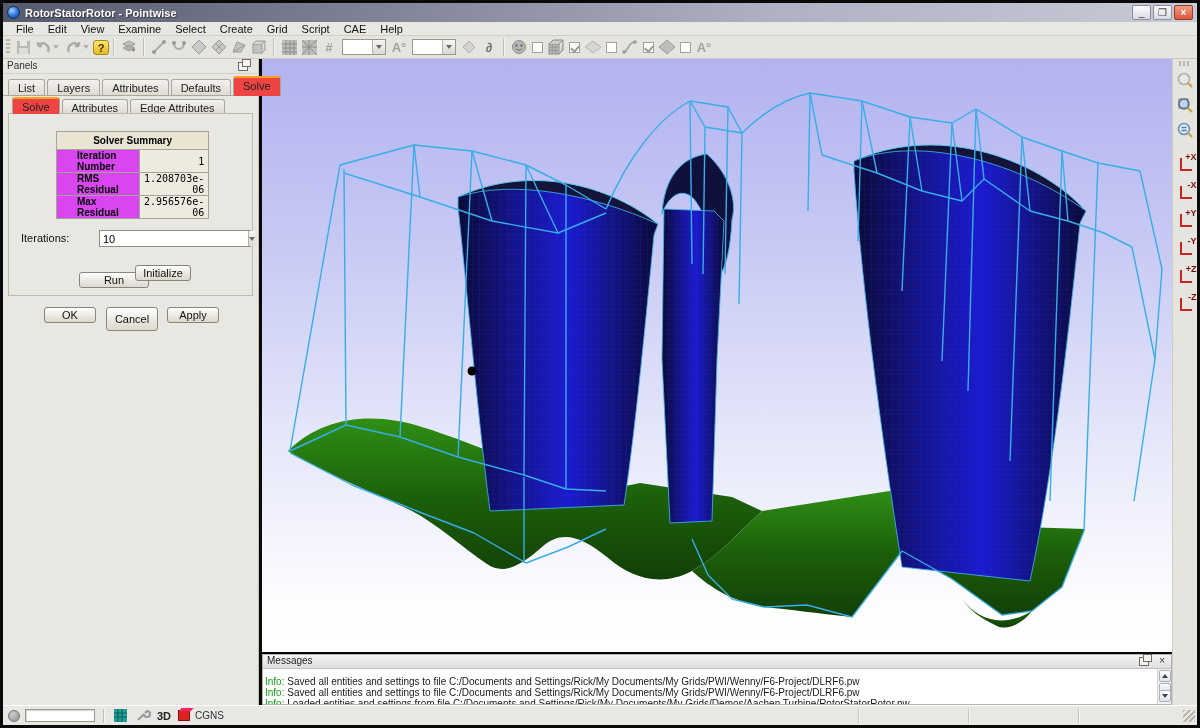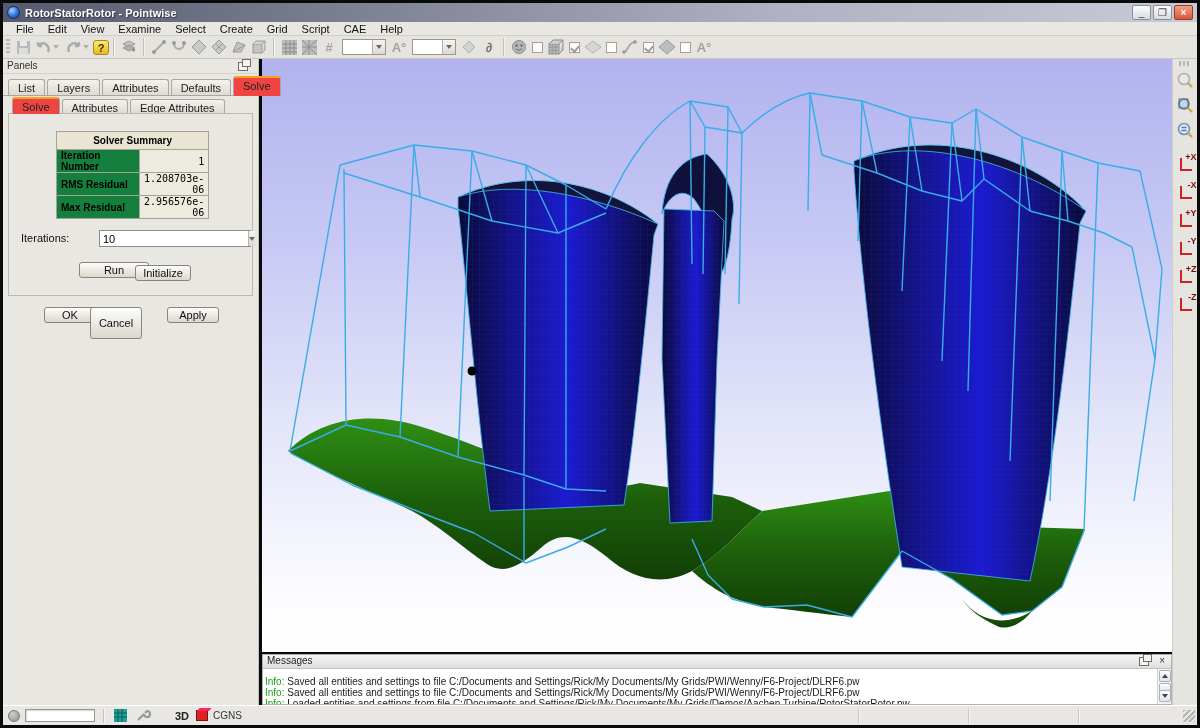--- a/index.html
+++ b/index.html
@@ -48,21 +48,21 @@
   .tabrow{position:absolute;display:flex;align-items:flex-end;}
   .tab{height:17px;background:linear-gradient(#f4f2ee,#ddd9d1);border:1px solid #a9a69e;border-bottom:0;
     border-radius:3px 3px 0 0;font-size:11px;color:#222;padding:2px 9px 0;margin-right:2px;}
   .tab.active{height:20px;background:#ef4444;border-top:2px solid #f6a21d;font-weight:normal;position:relative;z-index:2;}
   .tabbase{position:absolute;left:0;right:0;bottom:0;height:1px;background:#a9a69e;}
   #solveframe{position:absolute;left:5px;right:5px;top:54px;height:183px;border:1px solid #bcb9b1;background:#e9e7e2;}
   
   #solvertable{position:absolute;left:47px;top:17px;border:1px solid #8f8d84;border-collapse:collapse;}
   #solvertable td{border:1px solid #a5a299;font-size:10px;height:18px;}
   #solvertable .hd{background:#e9e5d2;font-weight:bold;text-align:center;width:150px;}
-  #solvertable .lbl{background:#15803d;font-weight:bold;padding:0 4px;width:83px;}
+  #solvertable .lbl{background:#d946ef;font-weight:bold;padding:0 20px;width:83px;}
   #solvertable .val{background:#edebe0;font-family:"DejaVu Sans Mono",monospace;font-size:10px;text-align:right;padding:0 4px;width:67px;}
   .xpbtn{background:linear-gradient(#fefefe,#e9e6de 60%,#dcd8cd);border:1px solid #88857c;border-radius:3px;
     font-size:11px;color:#111;text-align:center;}
   #iterrow{position:absolute;left:12px;top:118px;right:10px;height:16px;font-size:11px;color:#111;}
   #iterspin{position:absolute;left:78px;top:-2px;width:152px;height:17px;background:#fff;border:1px solid #8f8d84;display:flex;}
   #iterspin input{flex:1;border:0;outline:none;font-size:11px;padding:0 3px;}
   #iterspin .drop{width:14px;border-left:1px solid #b5b2aa;background:linear-gradient(#f6f5f2,#dcd9d2);
     display:flex;align-items:center;justify-content:center;}
   
   #viewport{position:absolute;left:262px;top:59px;width:910px;height:593px;
@@ -87,21 +87,21 @@
   .scrollarrow{width:12px;height:12px;margin:1px;background:linear-gradient(#fdfdfd,#dfe3ea);border:1px solid #aab0bd;border-radius:2px;
     display:flex;align-items:center;justify-content:center;}
   .tri-u{width:0;height:0;border-left:3px solid transparent;border-right:3px solid transparent;border-bottom:4px solid #39434f;}
   .scrollthumb{width:12px;height:9px;margin:0 1px;background:linear-gradient(#fdfdfd,#dfe3ea);border:1px solid #aab0bd;border-radius:2px;}
   
   #statusbar{position:absolute;left:3px;right:3px;bottom:3px;height:20px;background:#e9e7e3;border-top:1px solid #fff;
     display:flex;align-items:center;padding-left:5px;}
   .led{width:12px;height:12px;border-radius:50%;background:radial-gradient(circle at 35% 30%,#cfcfcf,#8f8f8f);border:1px solid #777;}
   .progressfield{width:70px;height:13px;background:#fff;border:1px solid #9a978f;margin-left:5px;box-shadow:inset 1px 1px 1px #d7d5cf;}
   .sb-ico{margin-left:8px;display:flex;align-items:center;}
-  .sb-text{font-size:11px;font-weight:bold;color:#222;margin-left:24px;}
+  .sb-text{font-size:11px;font-weight:bold;color:#222;margin-left:6px;}
   .sb-text.normal{font-weight:normal;font-size:10px;color:#333;margin-left:5px;}
   .sb-div{width:2px;height:14px;margin-left:8px;border-left:1px solid #c6c3bc;border-right:1px solid #f8f7f4;}
   .redcube{width:12px;height:11px;background:#d22;border:1px solid #801010;margin-left:7px;position:relative;}
   .redcube:before{content:"";position:absolute;left:0;top:-3px;width:12px;height:3px;background:#f26;transform:skewX(-40deg);transform-origin:bottom left;}
   .pane-sep{position:absolute;width:2px;height:14px;top:3px;border-left:1px solid #c6c3bc;border-right:1px solid #f8f7f4;}
   .sizegrip{position:absolute;right:2px;top:4px;width:12px;height:12px;
     background:repeating-linear-gradient(135deg,#b9b6ae 0 2px,transparent 2px 4px);}
 </style>
 </head>
 <body>
@@ -314,26 +314,26 @@
       <div id="iterrow">
         <span>Iterations:</span>
         <span id="iterspin">
           <input value="10" style="">
           <span class="drop">
               <span class="tri-d"></span>
             </span>
         </span>
       </div>
 
-      <button class="xpbtn" style="position:absolute;left:70px;top:148px;width:70px;height:16px;">Run</button>
+      <button class="xpbtn" style="position:absolute;left:70px;top:158px;width:70px;height:16px;">Run</button>
       <button class="xpbtn" style="position:absolute;left:126px;top:151px;width:56px;height:16px;">Initialize</button>
     </div>
 
     <button class="xpbtn" style="position:absolute;left:41px;top:248px;width:52px;height:16px;">OK</button>
-    <button class="xpbtn" style="position:absolute;left:87px;top:248px;width:52px;height:32px;">Cancel</button>
+    <button class="xpbtn" style="position:absolute;left:103px;top:248px;width:52px;height:24px;">Cancel</button>
     <button class="xpbtn" style="position:absolute;left:164px;top:248px;width:52px;height:16px;">Apply</button>
   </div>
 
   <div id="viewport">
     <svg width="910" height="593" viewBox="0 0 910 593">
       <defs>
         <linearGradient id="gGreen" x1="0" y1="0" x2="0" y2="1">
           <stop offset="0" stop-color="#2f8f14"></stop>
             <stop offset="0.5" stop-color="#1c5f0b"></stop>
             <stop offset="1" stop-color="#123f06"></stop>

